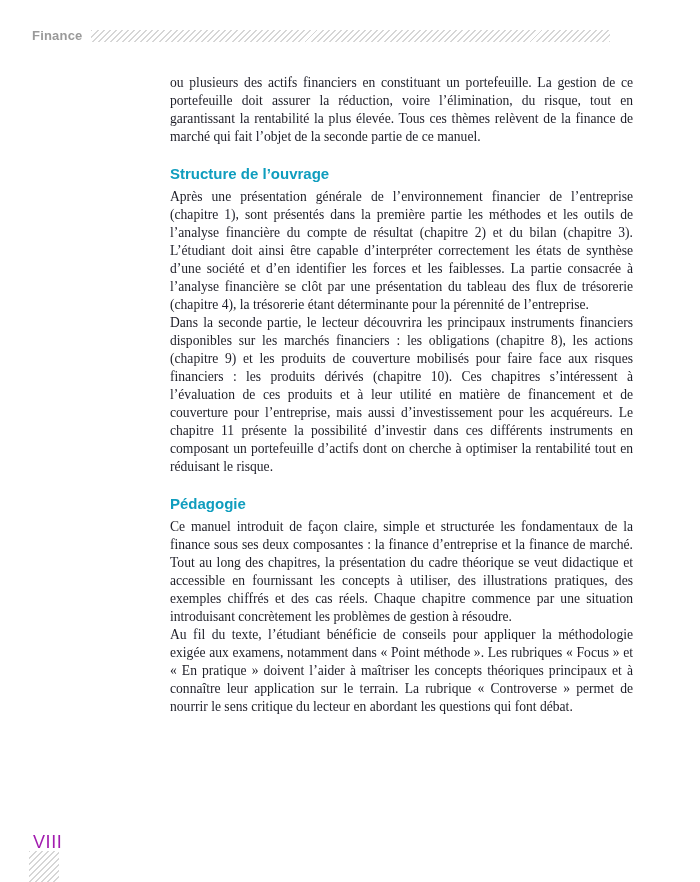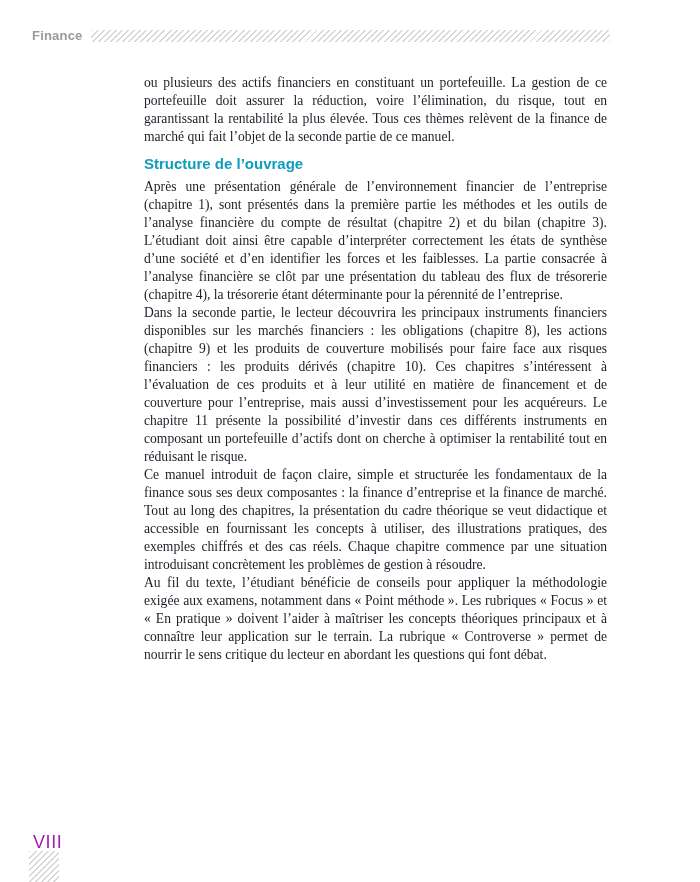--- a/index.html
+++ b/index.html
@@ -42,40 +42,40 @@
     background: repeating-linear-gradient(
       135deg,
       #d6d6d6 0px, #d6d6d6 1.4px,
       transparent 1.4px, transparent 4.3px
     );
   }
 
   
   .content-column {
     position: absolute;
-    left: 144px;
+    left: 170px;
     top: 74px;
     width: 463px;
     color: #1d1d27;
   }
   .content-column p {
     margin: 0;
     font-size: 13.6px;
     line-height: 18px;
     text-align: justify;
     hyphens: auto;
     -webkit-hyphens: auto;
   }
   .section-heading {
     font-family: "Liberation Sans", sans-serif;
     font-weight: bold;
     font-size: 15px;
     line-height: 16px;
     color: #0f9dbe;
-    margin: 10px 0 6px 0;
+    margin: 20px 0 6px 0;
   }
 
   
   .page-number {
     position: absolute;
     left: 33px;
     top: 832px;
     font-family: "Liberation Sans", sans-serif;
     font-weight: normal;
     font-size: 18px;
@@ -107,20 +107,21 @@
 
   <div class="content-column">
 
     <p>ou plusieurs des actifs financiers en constituant un portefeuille. La gestion de ce portefeuille doit assurer la réduction, voire l’élimination, du risque, tout en garantissant la rentabilité la plus élevée. Tous ces thèmes relèvent de la finance de marché qui fait l’objet de la seconde partie de ce manuel.</p>
 
     <div class="section-heading">Structure de l’ouvrage</div>
 
     <p>Après une présentation générale de l’environnement financier de l’entreprise (chapitre 1), sont présentés dans la première partie les méthodes et les outils de l’analyse financière du compte de résultat (chapitre 2) et du bilan (chapitre 3). L’étudiant doit ainsi être capable d’interpréter correctement les états de synthèse d’une société et d’en identifier les forces et les faiblesses. La partie consacrée à l’analyse financière se clôt par une présentation du tableau des flux de trésorerie (chapitre 4), la trésorerie étant déterminante pour la pérennité de l’entreprise.</p>
     <p>Dans la seconde partie, le lecteur découvrira les principaux instruments financiers disponibles sur les marchés financiers : les obligations (chapitre 8), les actions (chapitre 9) et les produits de couverture mobilisés pour faire face aux risques financiers : les produits dérivés (chapitre 10). Ces chapitres s’intéressent à l’évaluation de ces produits et à leur utilité en matière de financement et de couverture pour l’entreprise, mais aussi d’investissement pour les acquéreurs. Le chapitre 11 présente la possibilité d’investir dans ces différents instruments en composant un portefeuille d’actifs dont on cherche à optimiser la rentabilité tout en réduisant le risque.</p>
 
+    <div class="section-heading">Pédagogie</div>
 
     <p>Ce manuel introduit de façon claire, simple et structurée les fondamentaux de la finance sous ses deux composantes : la finance d’entreprise et la finance de marché. Tout au long des chapitres, la présentation du cadre théorique se veut didactique et accessible en fournissant les concepts à utiliser, des illustrations pratiques, des exemples chiffrés et des cas réels. Chaque chapitre commence par une situation introduisant concrètement les problèmes de gestion à résoudre.</p>
     <p>Au fil du texte, l’étudiant bénéficie de conseils pour appliquer la méthodologie exigée aux examens, notamment dans « Point méthode ». Les rubriques « Focus » et « En pratique » doivent l’aider à maîtriser les concepts théoriques principaux et à connaître leur application sur le terrain. La rubrique « Controverse » permet de nourrir le sens critique du lecteur en abordant les questions qui font débat.</p>
 
   </div>
 
   <div class="page-number">VIII</div>
   <div class="footer-hatch"></div>
 
 </div>

